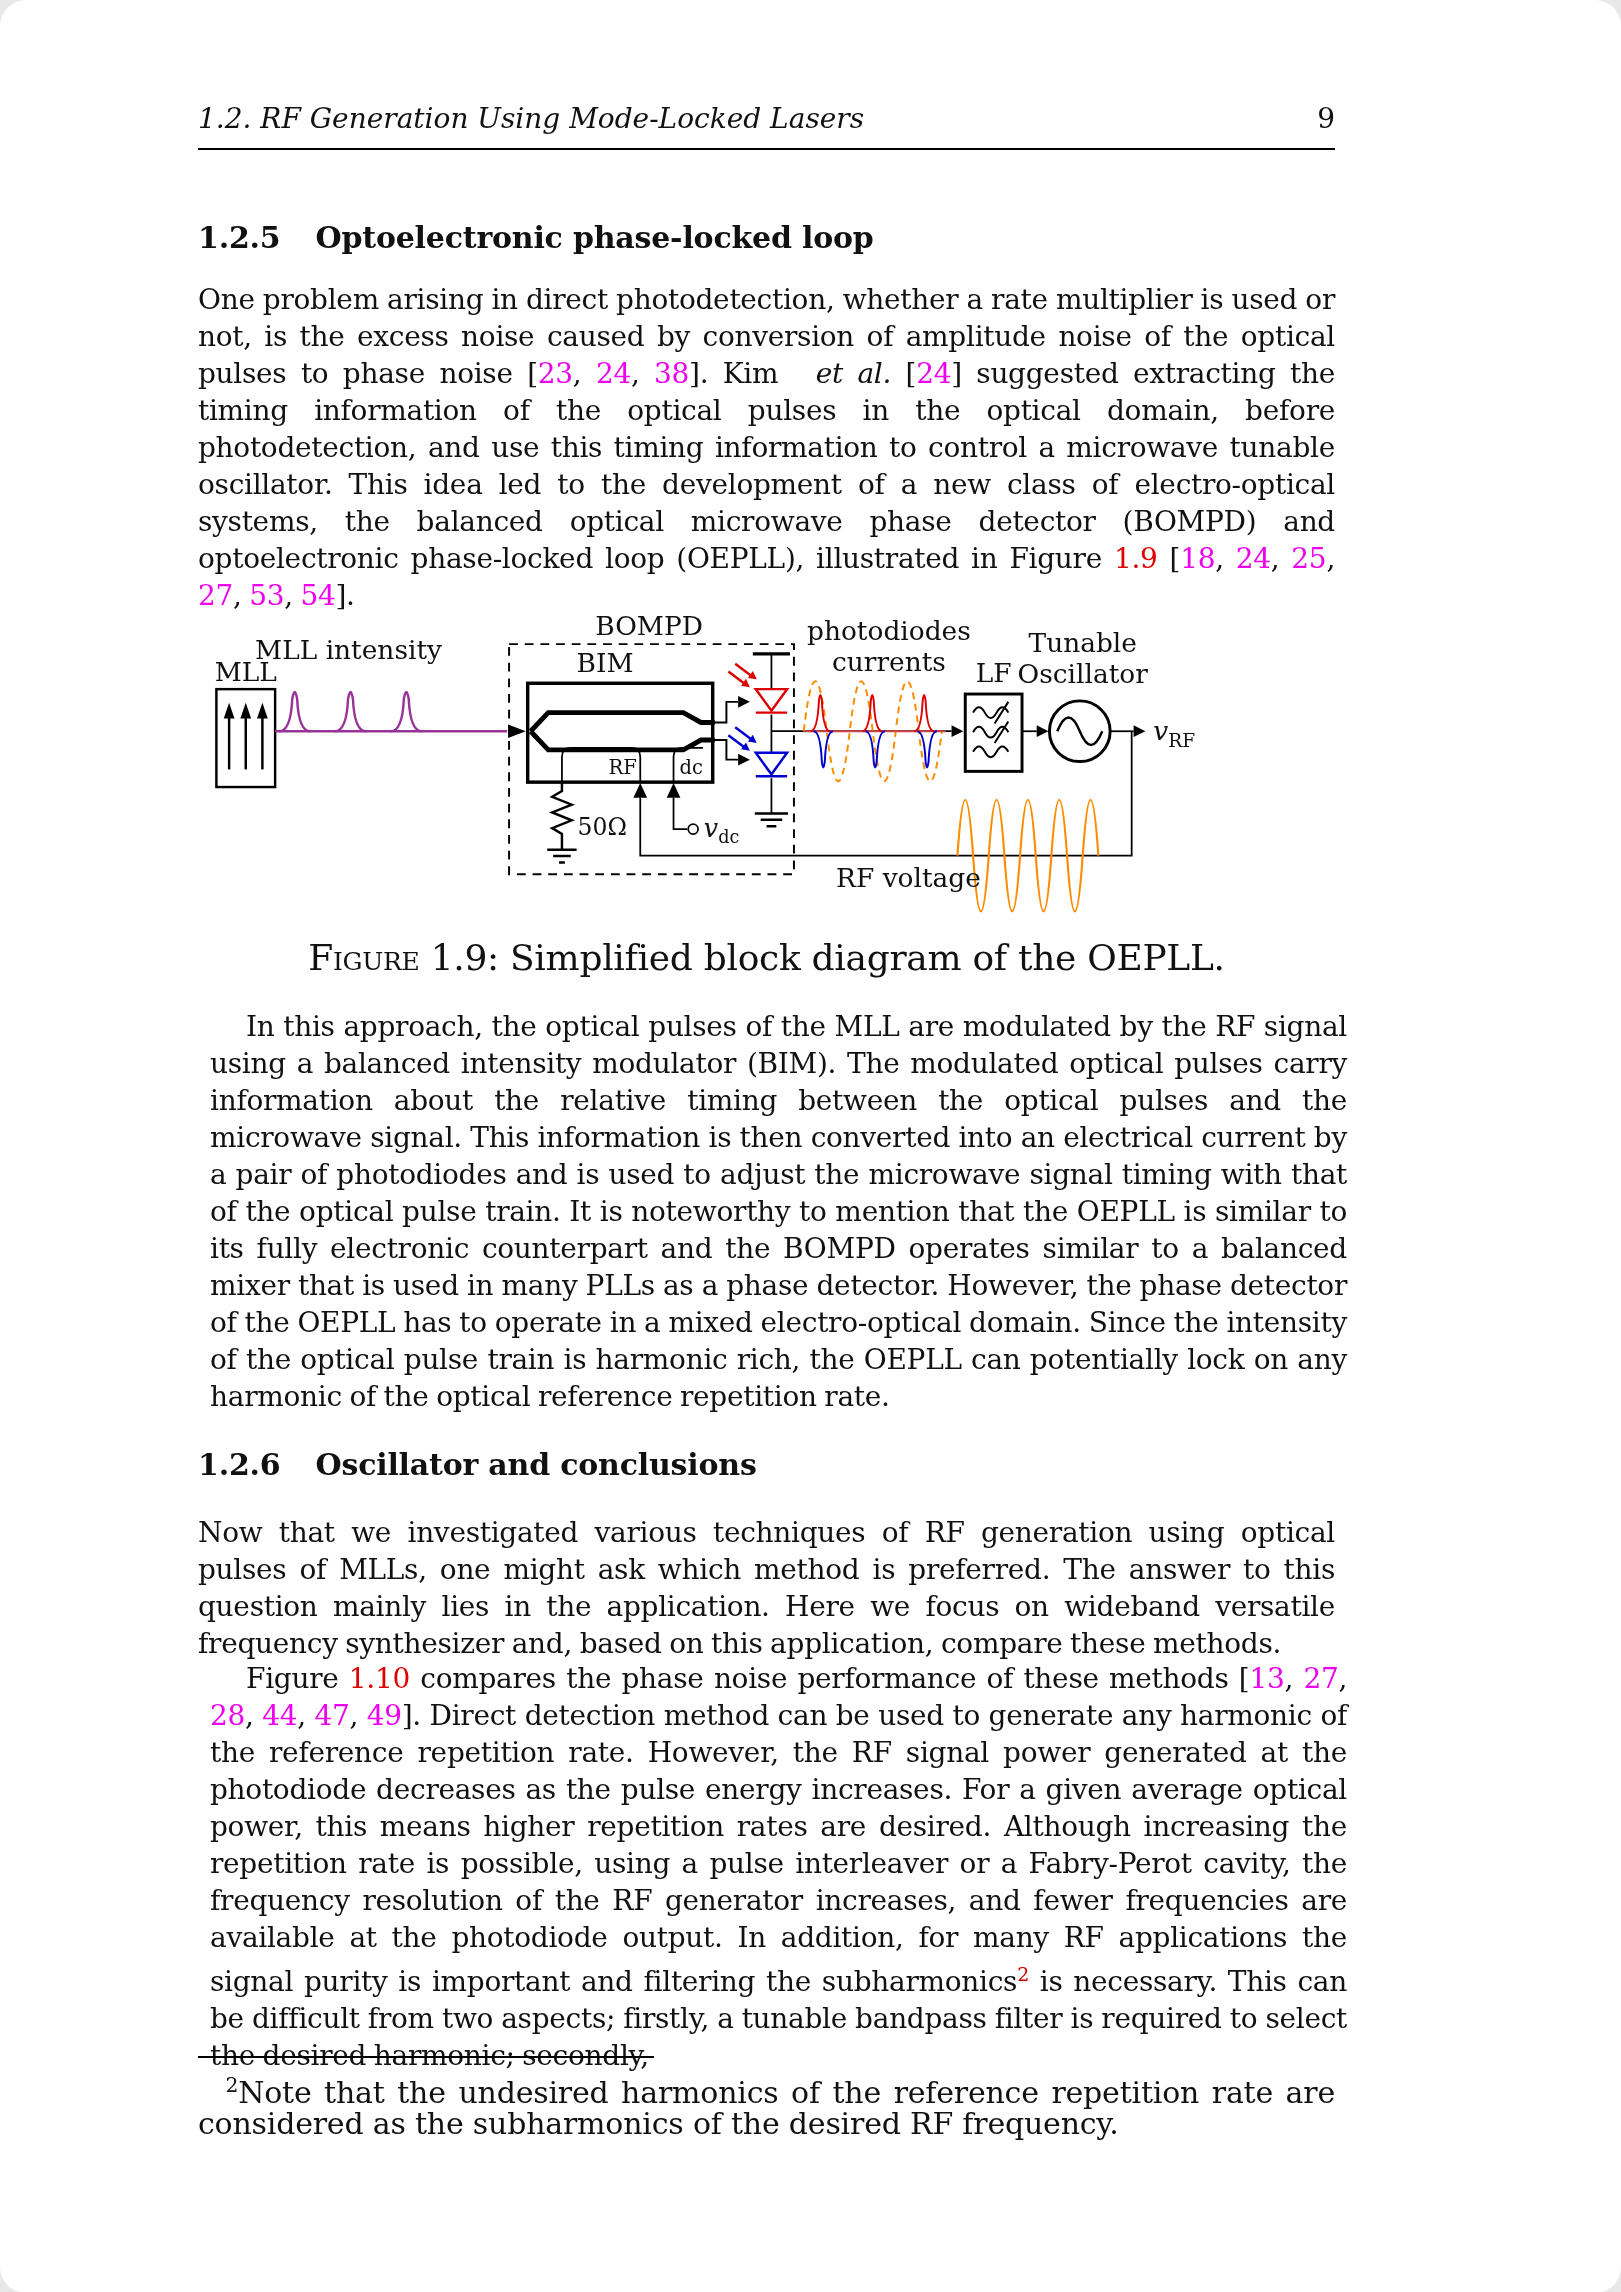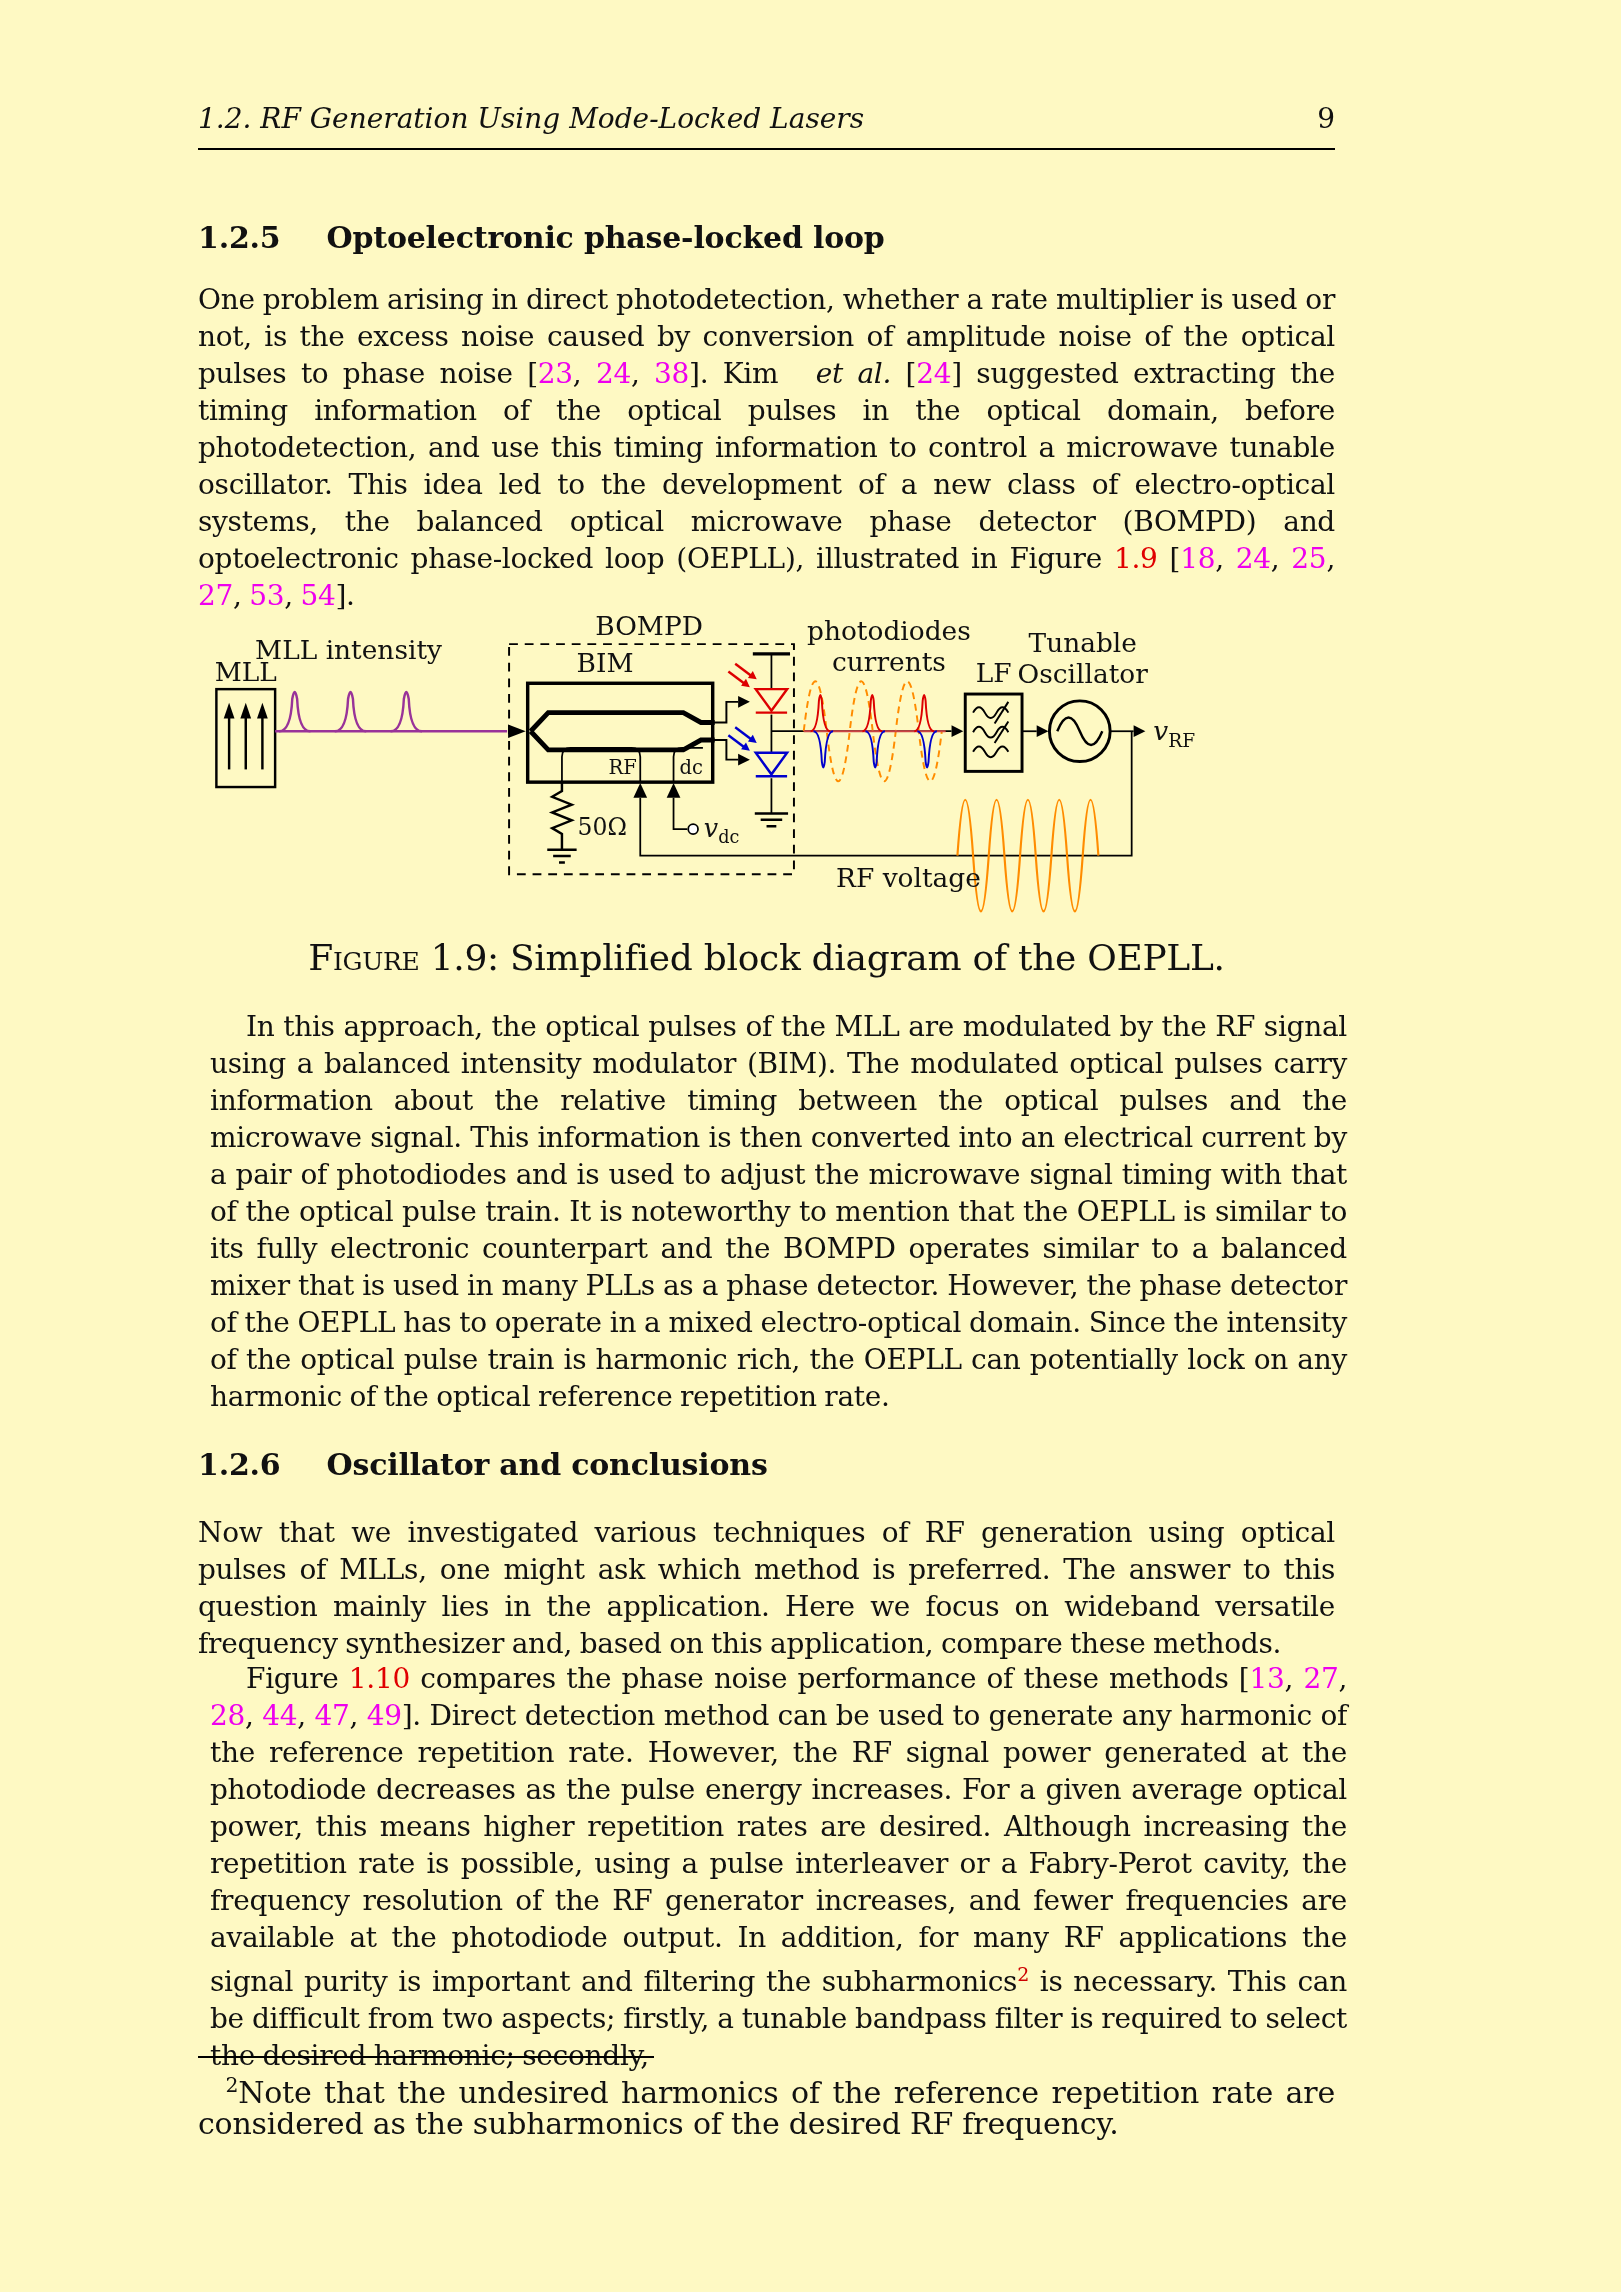--- a/index.html
+++ b/index.html
@@ -1,38 +1,39 @@
 <!DOCTYPE html>
 <html><head>
 <meta charset="utf-8">
 <style>
   html,body{margin:0;padding:0;background:#e8e8e8;}
   .page{
     position:relative;
     width:1621px;height:2293px;
-    background:#fef9c3;
+    background:#ffffff;
     font-family:"DejaVu Serif", serif;
     color:#111;
     overflow:hidden;
     margin:0 auto;
+    border-radius:26px;
   }
   .content{position:absolute;left:198px;top:0;width:1137px;height:100%;}
   .running-header{
     position:absolute;top:102px;left:0;width:100%;
     display:flex;justify-content:space-between;align-items:baseline;
     font-size:28px;
   }
   .rh-title{font-style:italic;}
   .rh-page{font-style:normal;}
   .header-rule{position:absolute;top:148px;left:0;width:100%;border-top:2px solid #000;}
   .sec-heading{
     position:absolute;left:0;
     font-weight:bold;font-size:30px;letter-spacing:-0.2px;
   }
-  .sec-heading .sec-num{margin-right:46px;text-align:center;}
+  .sec-heading .sec-num{margin-right:35px;text-align:center;}
   .body-par{
     position:absolute;left:0;width:1137px;
     font-size:28px;line-height:37px;
     letter-spacing:-0.3px;word-spacing:-1px;
     text-align:justify;margin:0;
   }
   .indent{text-indent:36px;margin-left:12px;}
   .seg-cite{color:#EE00EE;}
   .seg-ref{color:#E00000;}
   .seg-it{font-style:italic;margin-left:23px;}

